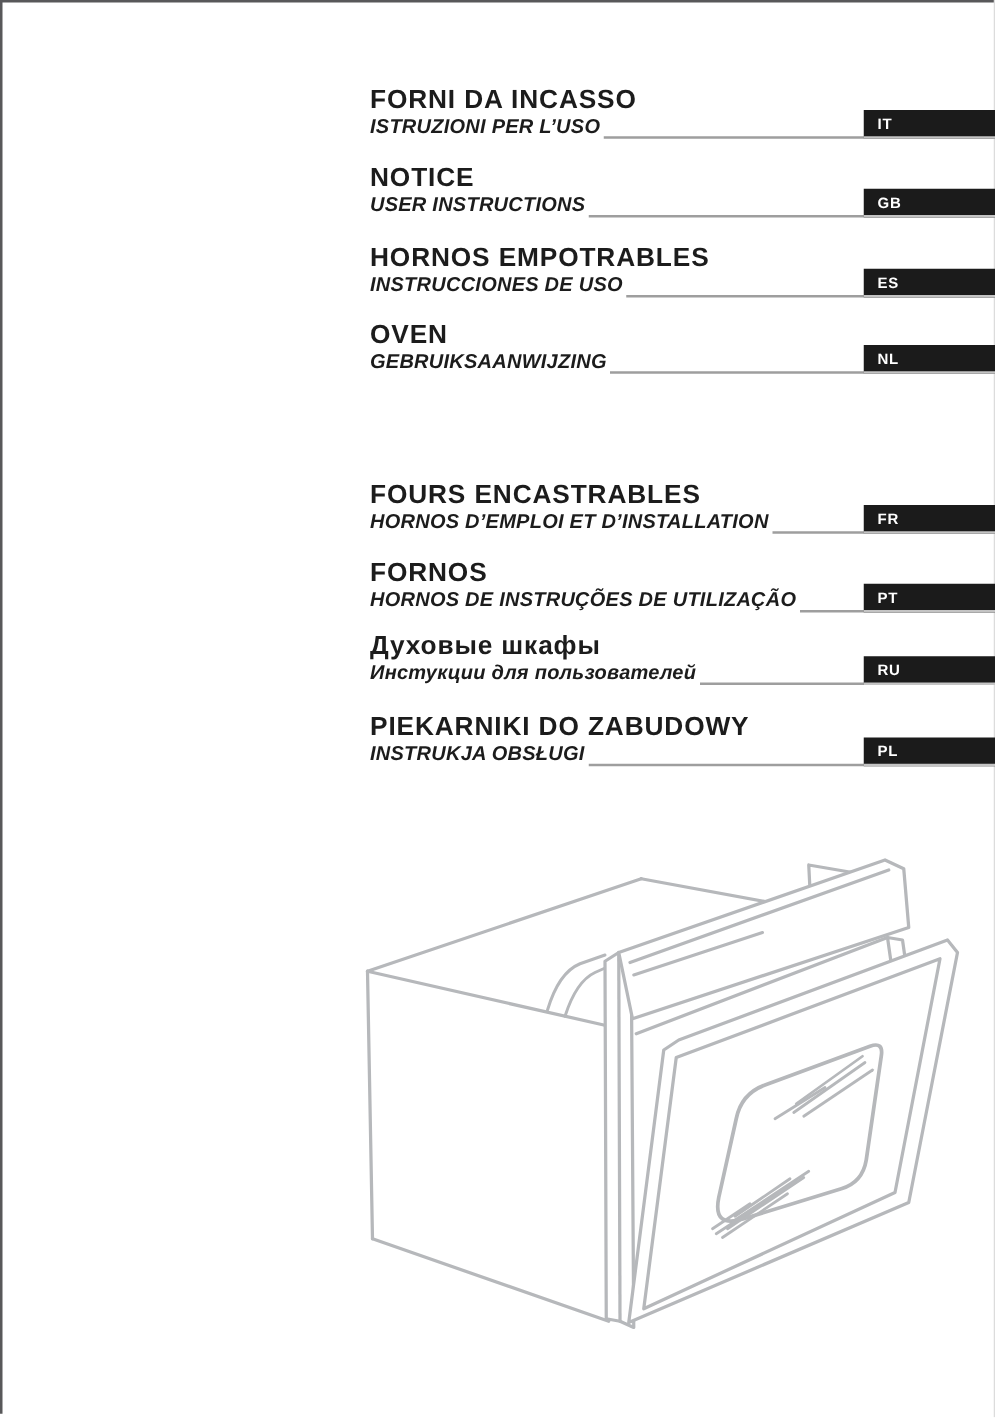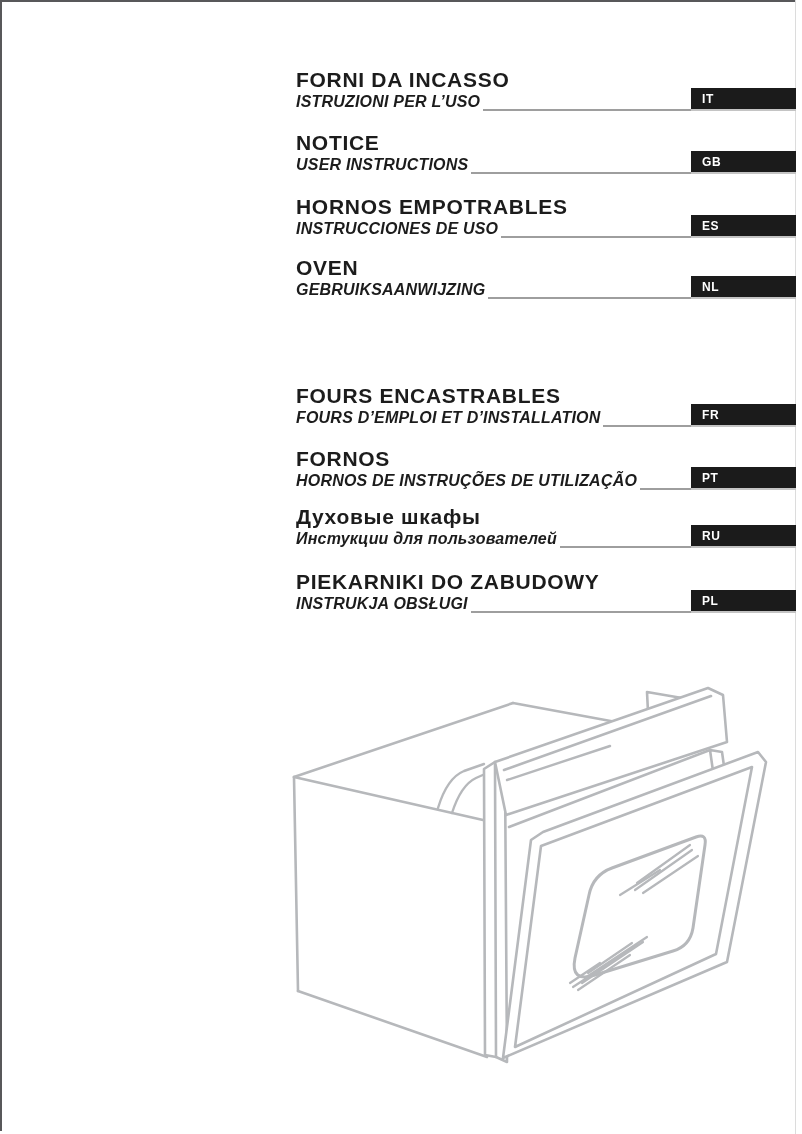--- a/index.html
+++ b/index.html
@@ -62,21 +62,21 @@
       <span class="subtitle">INSTRUCCIONES DE USO</span>
       <span class="rule"></span>
       <span class="badge">ES</span>
     </div>
   </section>
 
 
   <section class="lang-section" style="top:387px">
     <div class="title">FOURS ENCASTRABLES</div>
     <div class="row">
-      <span class="subtitle">FOURS D’EMPLOI ET D’INSTALLATION</span>
+      <span class="subtitle">HORNOS D’EMPLOI ET D’INSTALLATION</span>
       <span class="rule"></span>
       <span class="badge">FR</span>
     </div>
   </section>
 
   <section class="lang-section" style="top:450px">
     <div class="title">FORNOS</div>
     <div class="row">
       <span class="subtitle">HORNOS DE INSTRUÇÕES DE UTILIZAÇÃO</span>
       <span class="rule"></span>

